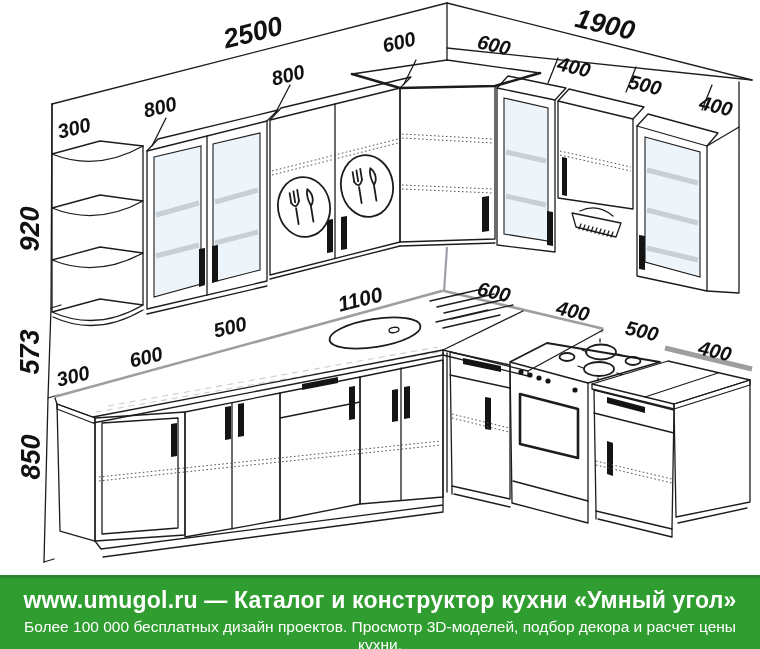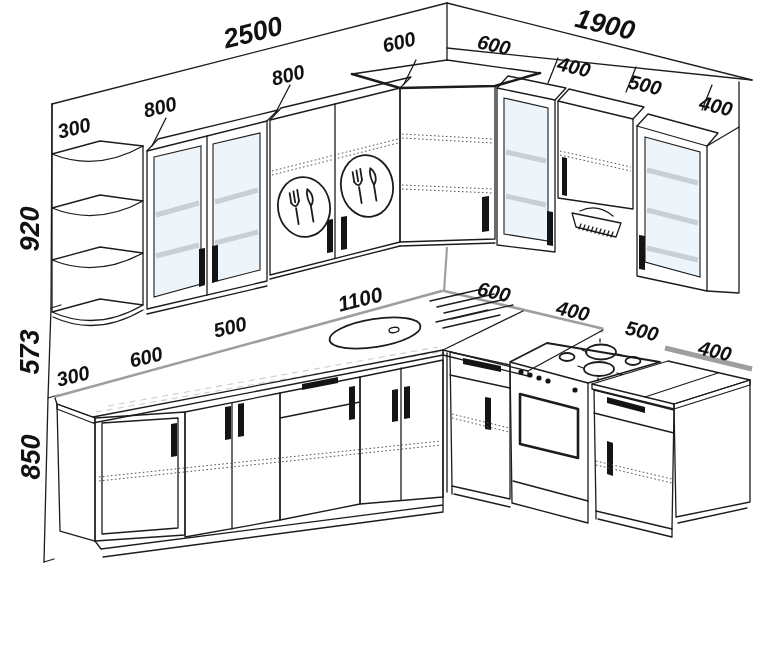--- a/index.html
+++ b/index.html
@@ -246,14 +246,18 @@
       <div class="dim-label" style="left: 73px; top: 376px; font-size: 20px; transform: translate(-50%, -50%) rotate(-14deg);">300</div>
       <div class="dim-label" style="left: 146px; top: 357px; font-size: 20px; transform: translate(-50%, -50%) rotate(-14deg);">600</div>
       <div class="dim-label" style="left: 230px; top: 327px; font-size: 20px; transform: translate(-50%, -50%) rotate(-14deg);">500</div>
       <div class="dim-label" style="left: 360px; top: 299px; font-size: 21px; transform: translate(-50%, -50%) rotate(-14deg);">1100</div>
       <div class="dim-label" style="left: 494px; top: 292px; font-size: 20px; transform: translate(-50%, -50%) rotate(13deg);">600</div>
       <div class="dim-label" style="left: 573px; top: 311px; font-size: 20px; transform: translate(-50%, -50%) rotate(13deg);">400</div>
       <div class="dim-label" style="left: 642px; top: 331px; font-size: 20px; transform: translate(-50%, -50%) rotate(13deg);">500</div>
       <div class="dim-label" style="left: 715px; top: 351px; font-size: 20px; transform: translate(-50%, -50%) rotate(13deg);">400</div>
     </div>
 
+  <div class="footer">
+    <div class="footer-title">www.umugol.ru — Каталог и конструктор кухни «Умный угол»</div>
+    <div class="footer-sub">Более 100 000 бесплатных дизайн проектов. Просмотр 3D-моделей, подбор декора и расчет цены кухни.</div>
+  </div>
 
 </div>
 
 </body></html>

